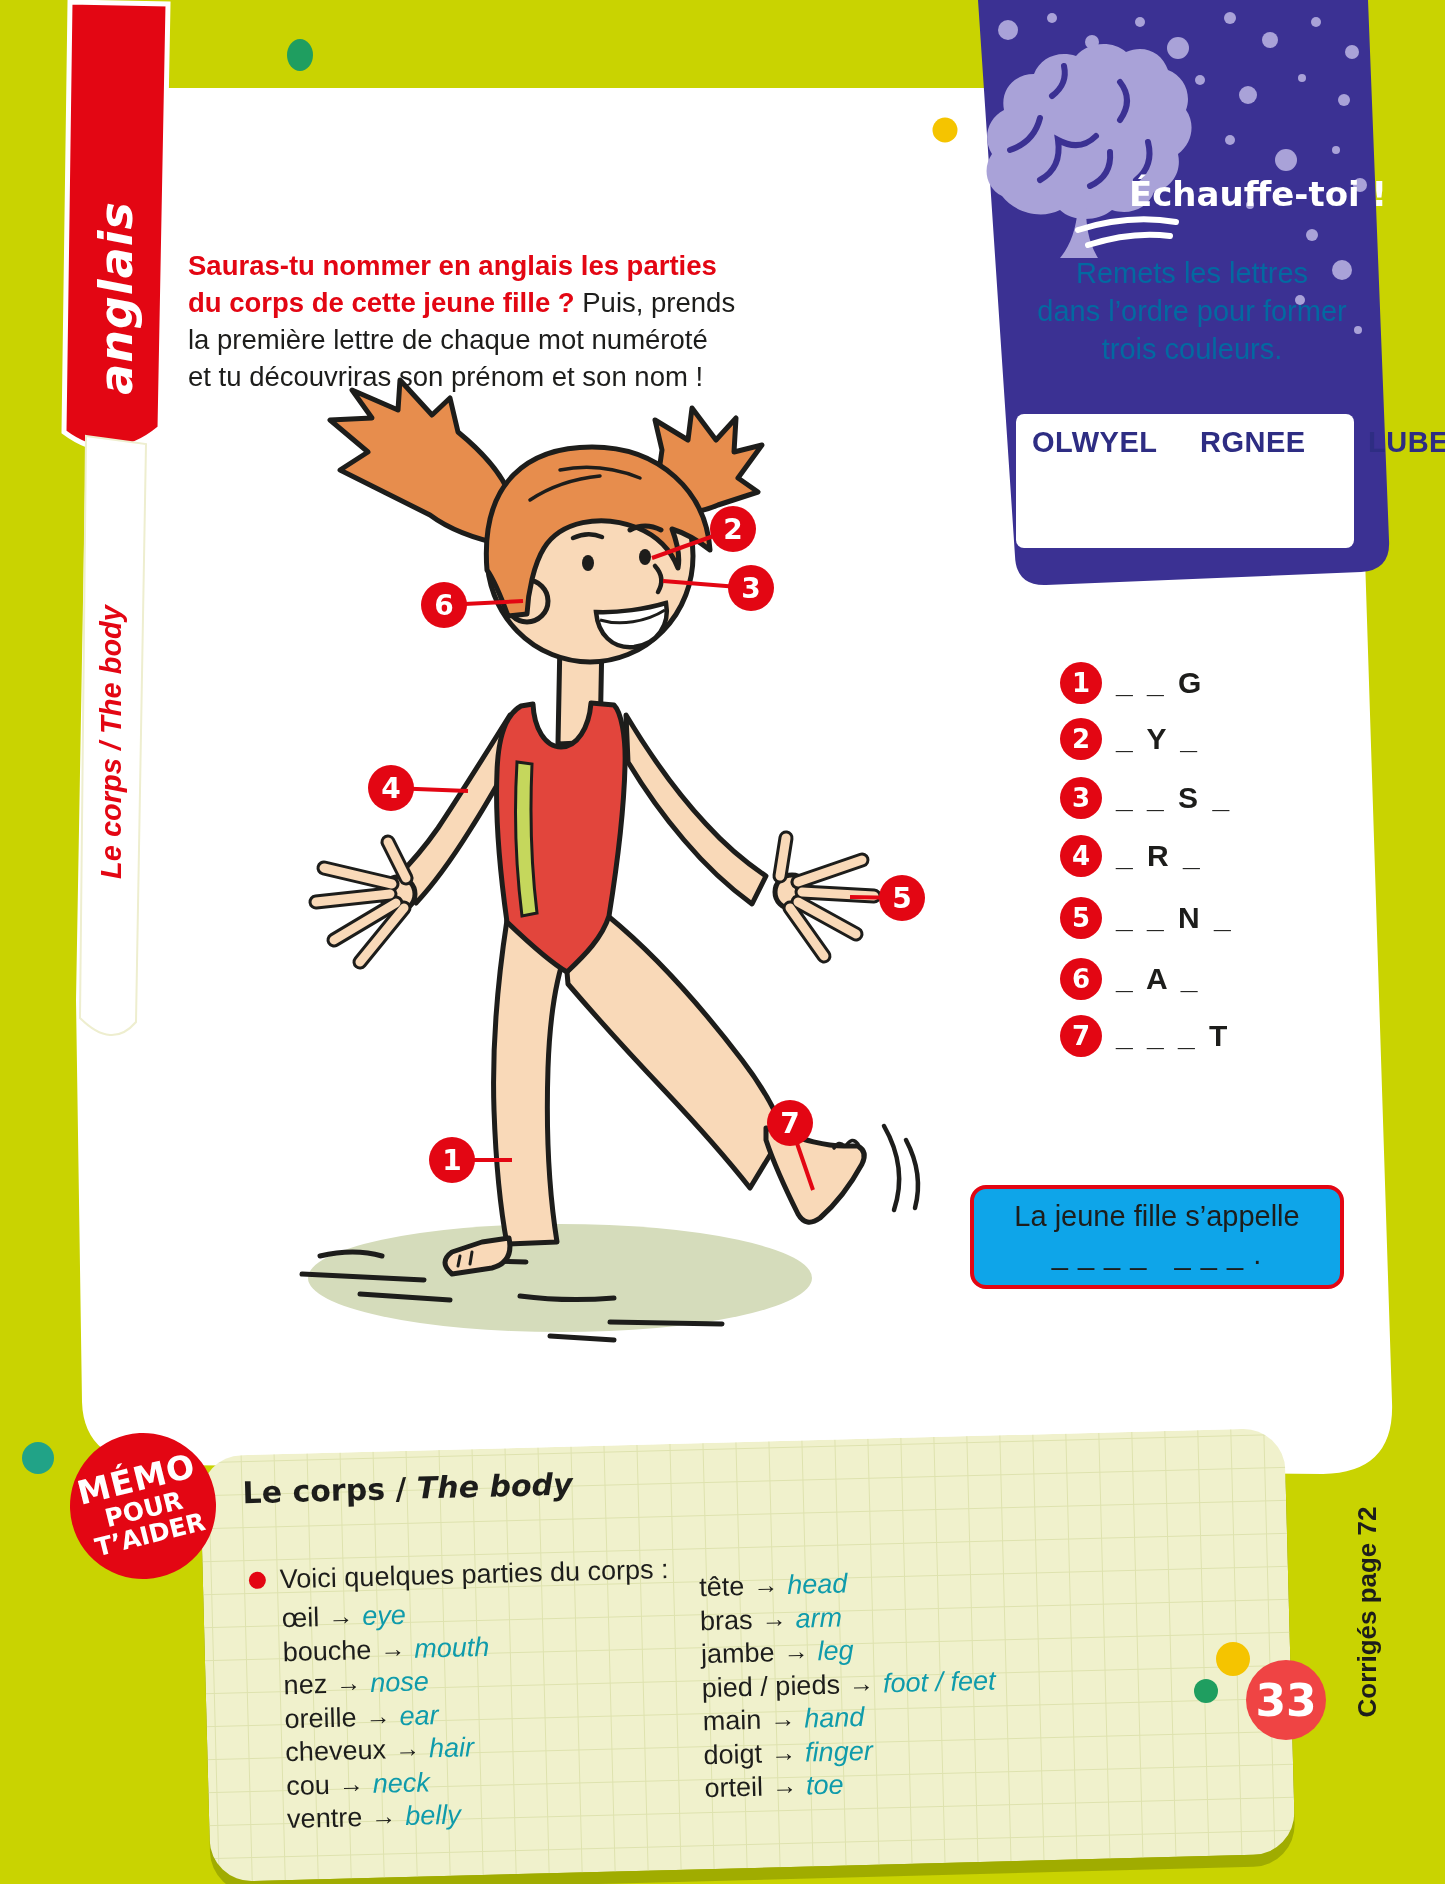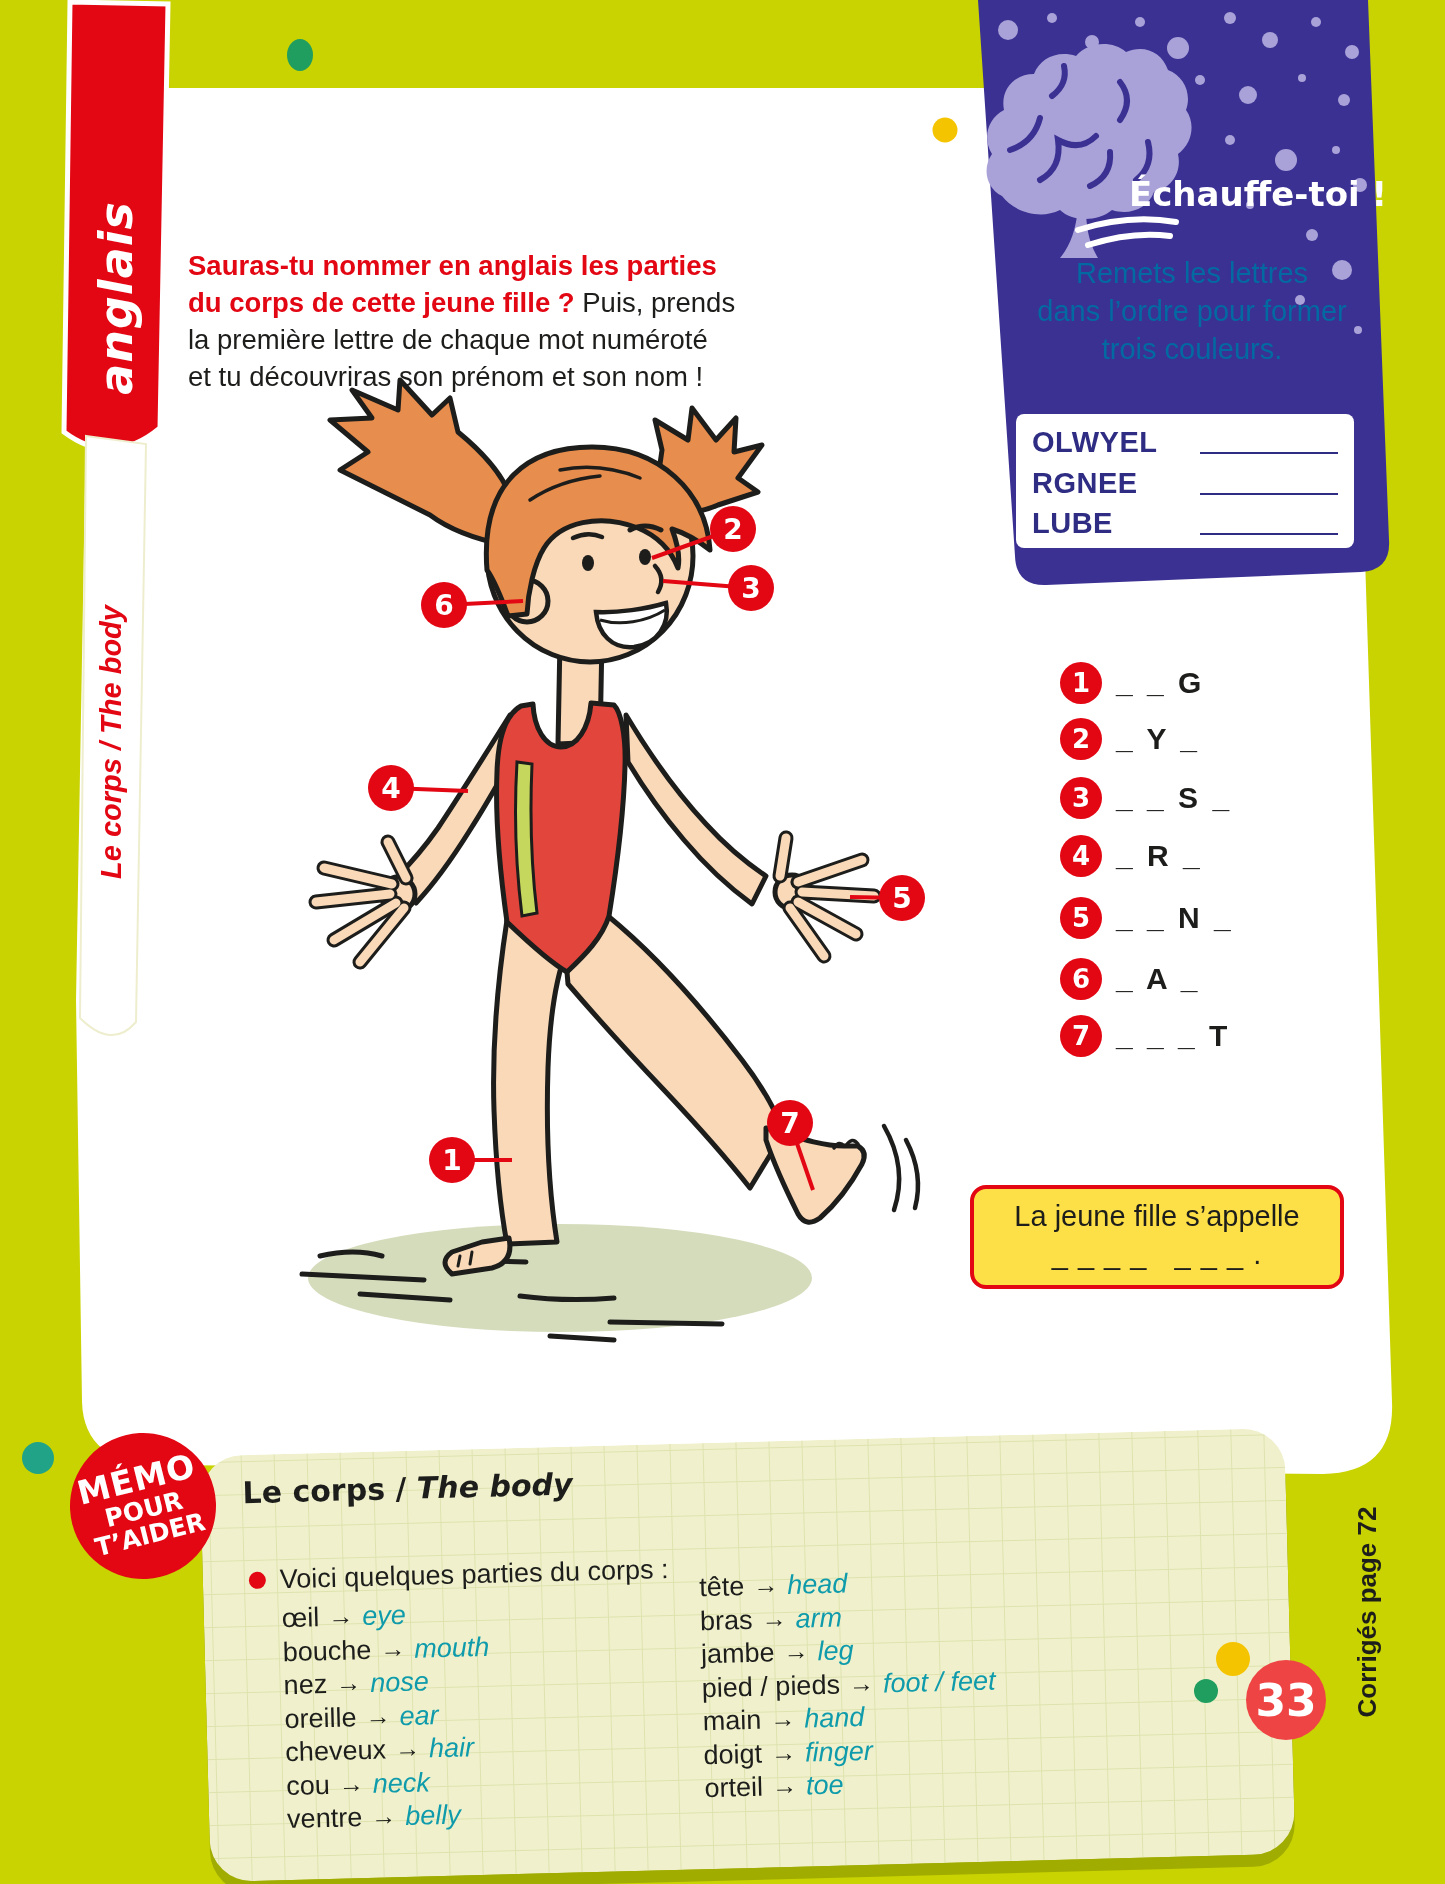--- a/index.html
+++ b/index.html
@@ -20,37 +20,37 @@
 
   #intro{left:188px;top:247px;width:660px;font-size:27.5px;line-height:37px;}
   #intro .red{color:#e30613;font-weight:bold;}
   #intro .blk{color:#1d1d1b;}
 
   
   #warmup-title{left:1083px;top:174px;width:350px;text-align:center;font-size:34px;color:#fff;}
   #warmup-instr{left:1003px;top:254px;width:378px;text-align:center;font-size:29px;
     line-height:38px;color:#0369a1;}
   #warmup-box{left:1016px;top:414px;width:338px;height:134px;background:#fff;border-radius:8px;
-    padding:10px 16px 8px 16px;box-sizing:border-box;display:flex;flex-direction:column;justify-content:space-between;}
+    padding:10px 16px 8px 16px;box-sizing:border-box;display:flex;flex-direction:row;justify-content:space-between;}
   .anag-row{display:flex;align-items:flex-end;height:35px;}
   .anag-label{width:168px;font-weight:bold;font-size:29px;color:#2e2d83;letter-spacing:.5px;}
   .anag-line{flex:1;border-bottom:2.5px solid #2e2d83;margin-bottom:5px;}
 
   
   .puz-row{display:flex;align-items:center;gap:14px;height:46px;left:1060px;}
   .num-badge{background:#e30613;color:#fff;border-radius:50%;display:flex;align-items:center;
     justify-content:center;font-family:"DejaVu Sans",sans-serif;font-weight:800;}
   .puz-row .num-badge{width:42px;height:42px;font-size:26px;flex:0 0 42px;}
   .pattern{font-size:30px;font-weight:600;letter-spacing:3px;white-space:pre;color:#1d1d1b;}
 
   
   .callout{width:46px;height:46px;font-size:28px;}
 
   
-  #name-box{left:970px;top:1185px;width:374px;height:104px;background:#fde047;border:4px solid #e30613;
+  #name-box{left:970px;top:1185px;width:374px;height:104px;background:#0ea5e9;border:4px solid #e30613;
     border-radius:16px;box-sizing:border-box;text-align:center;}
   #name-box .nb-label{margin-top:11px;font-size:29px;}
   #name-box .nb-blanks{margin-top:5px;font-size:29px;letter-spacing:1px;white-space:pre;}
 
   
   #memo{left:205px;top:1442px;width:1085px;height:426px;border-radius:42px;
     transform:rotate(-1.5deg);background-color:#f0f1cc;
     background-image:linear-gradient(#dee2ae 1.5px,transparent 1.5px),
                      linear-gradient(90deg,#dee2ae 1.5px,transparent 1.5px);
     background-size:33px 33px;background-position:8px 6px;

